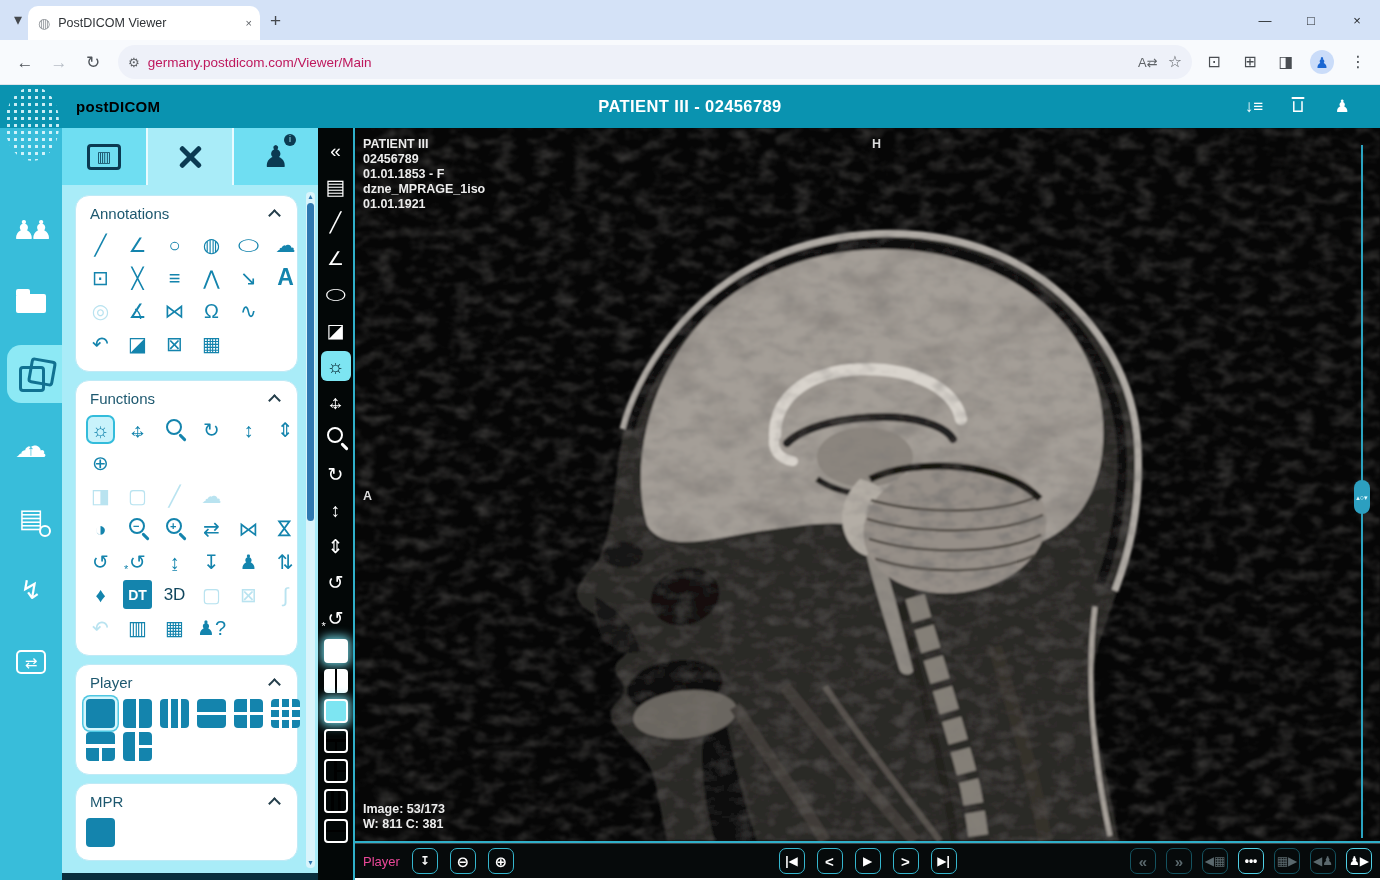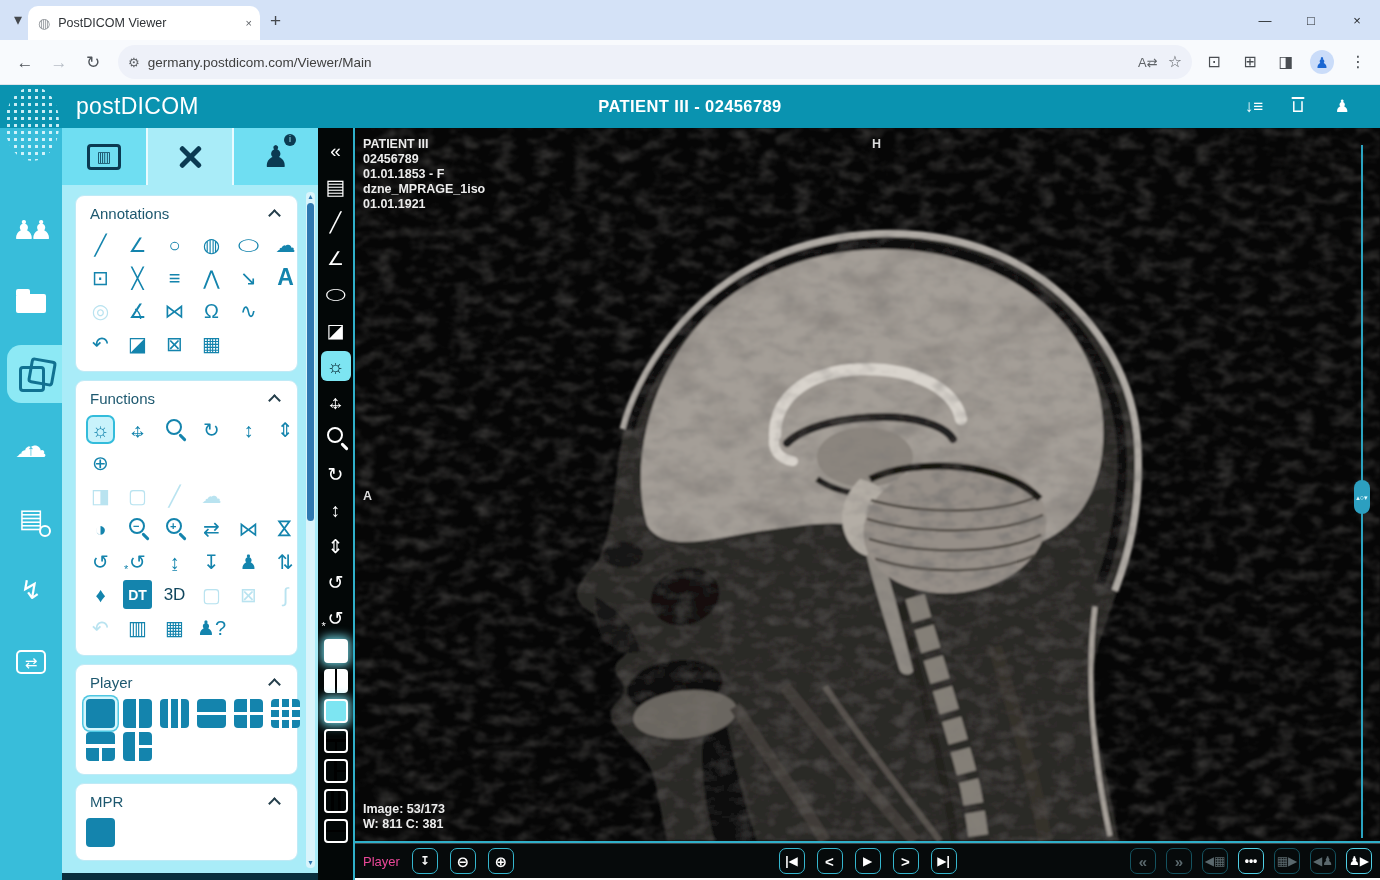--- a/index.html
+++ b/index.html
@@ -11,34 +11,34 @@
   .ts-left{display:flex;align-items:center;height:40px;padding:0 6px 0 14px;color:#45494e}
   .btab{display:flex;align-items:center;gap:8px;background:#fff;border-radius:10px 10px 0 0;height:34px;width:232px;padding:0 8px 0 10px;font-size:12.5px;color:#2f3337}
   .btab .ttl{flex:1;white-space:nowrap;overflow:hidden}
   .newtab{display:flex;align-items:center;height:40px;padding:0 10px;color:#45494e}
   .winctl{position:absolute;right:0;top:0;height:40px;display:flex;align-items:center;gap:0;color:#25282c}
   .winctl .ic{width:46px;height:40px;font-size:13px}
   .btoolbar{height:45px;background:#f8fafd;display:flex;align-items:center;padding:0 10px;border-bottom:1px solid #e0e4ea}
   .bnav{display:flex;align-items:center;gap:4px;color:#50555b}
   .bnav .ic{width:30px;height:30px;font-size:17px;border-radius:50%}
   .urlpill{flex:1;display:flex;align-items:center;height:34px;background:#eef1f9;border-radius:17px;margin:0 10px;padding:0 10px;color:#5f6368}
-  .urlpill .url{flex:1;font-size:13.5px;color:#404040;margin-left:8px}
+  .urlpill .url{flex:1;font-size:13.5px;color:#be185d;margin-left:8px}
   .pillR{display:flex;align-items:center;gap:10px;color:#5f6368}
   .bright{display:flex;align-items:center;gap:12px;color:#4a4e53}
   .bright .ic{width:24px;height:24px;font-size:16px}
   .avatar{width:26px;height:26px;border-radius:50%;background:#cadcf9;color:#1a66d2!important;font-size:15px!important}
   .dis{color:#b7bdc6!important}
   .sm{font-size:13px!important}
   .xs{font-size:11px!important;color:#5a5e63}
   .fav{color:#8a8f94!important;font-size:14px!important}
   .plus{font-size:19px!important;font-weight:400}
 
   
   .appheader{height:43px;background:#0a93b0;position:relative;display:flex;align-items:center}
-  .brand{position:absolute;left:76px;color:#ffffff;font-size:23px;font-weight:400;letter-spacing:.3px}
+  .brand{position:absolute;left:76px;color:#000000;font-size:15px;font-weight:700;letter-spacing:.3px}
   .ptitle{position:absolute;left:50%;transform:translateX(-50%);color:#fff;font-size:16.5px;font-weight:700;letter-spacing:.4px}
   .hicons{position:absolute;right:26px;display:flex;gap:20px;color:#fff}
   .hicons .ic{width:24px;height:26px;font-size:17px}
   .applogo{position:absolute;left:5px;top:87px;width:54px;height:74px;border-radius:50% 46% 48% 50%;z-index:60;
     background-image:radial-gradient(circle,rgba(230,250,255,.92) 1.4px,rgba(255,255,255,0) 1.9px);background-size:7px 7px;opacity:.95}
 
   
   .bodyrow{display:flex;height:752px}
 
   
@@ -48,21 +48,21 @@
   .sbitem.cur{background:#8de9f5;margin-left:7px;border-radius:14px 0 0 14px}
   .sbitem.cur .ic{color:#117191}
 
   
   .panel{width:256px;background:#a9ecf8;position:relative;display:flex;flex-direction:column}
   .ptabs{height:57px;display:flex;background:#e9fbff;gap:2px}
   .ptab{flex:1;background:#6fdef2;display:flex;align-items:center;justify-content:center;color:#0b3a52}
   .ptab.on{background:#a9ecf8}
   .ptab .ic{font-size:30px;width:40px;height:40px}
   .cards{flex:1;overflow:hidden;padding:10px 20px 0 13px}
-  .card{background:#fff;border:1.5px solid #bfeaf6;border-radius:9px;padding:7px 10px 9px;margin-bottom:8px}
+  .card{background:#fff;border:1.5px solid #bfeaf6;border-radius:14px;padding:7px 10px 9px;margin-bottom:8px}
   .chead{display:flex;align-items:center;justify-content:space-between;padding:2px 4px 4px}
   .ctitle{font-size:15px;color:#1d586f}
   .chev{width:9px;height:9px;border:solid #233d4a;border-width:2.5px 2.5px 0 0;transform:rotate(-45deg);margin-right:4px;margin-top:3px}
   .irow{display:flex;gap:8px;margin:4px 0;align-items:center}
   .irow .ic{width:29px;height:29px;font-size:20px;color:#1484ad}
   .panelfoot{height:7px;background:#0a2e3d}
 
   
   .pscroll{position:absolute;right:3px;top:64px;bottom:12px;width:9px;background:#d9f4fb;border-radius:4px}
   .pscroll .ar{position:absolute;left:0;width:9px;text-align:center;font-size:8px;color:#2e78b0;line-height:8px}

